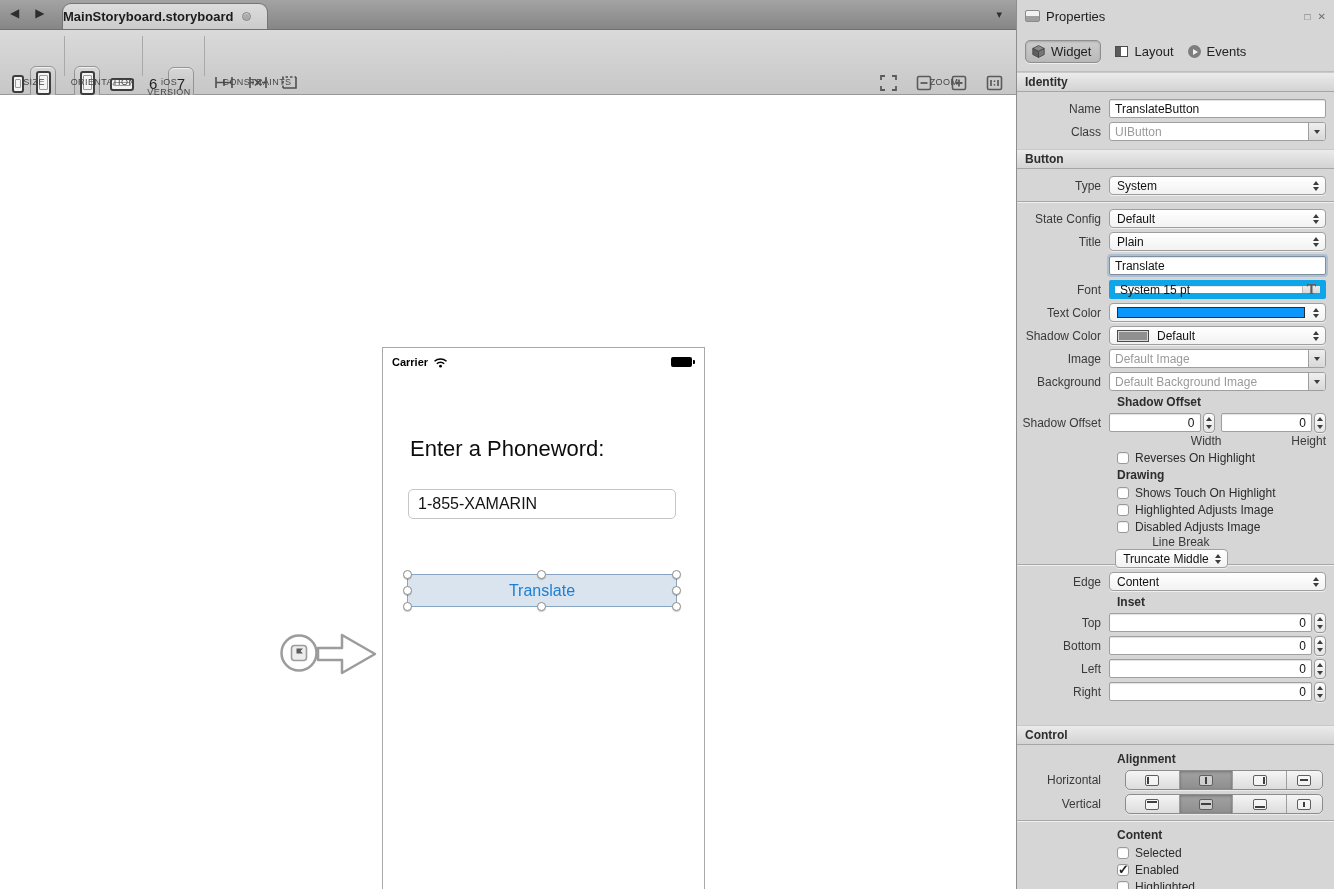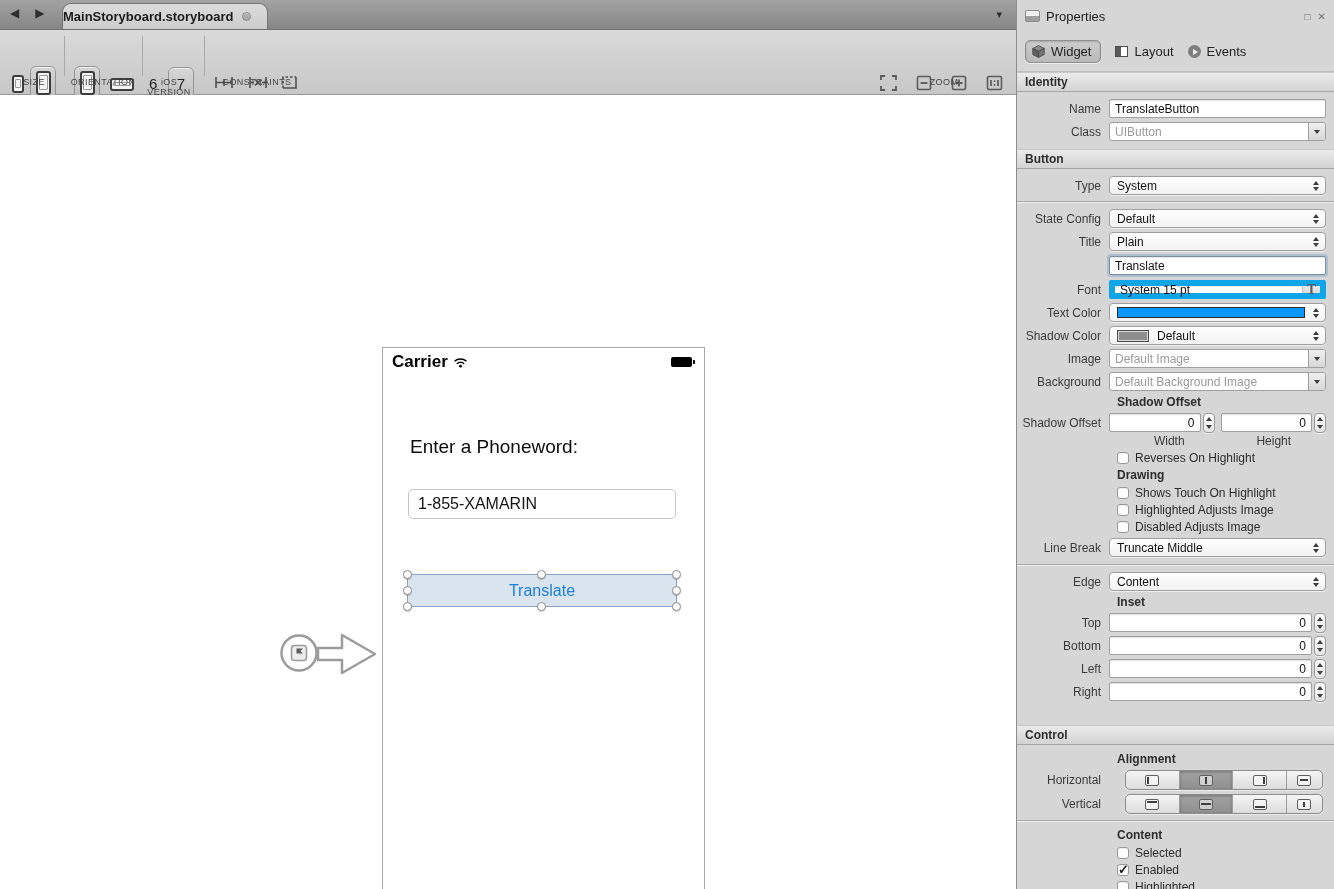--- a/index.html
+++ b/index.html
@@ -38,26 +38,26 @@
   
   .canvas { position:absolute; left:0; top:95px; width:1016px; height:794px; background:#fff; }
 
   
   .entry-arrow { position:absolute; left:278px; top:527px; width:102px; height:64px; }
 
   
   .phone { position:absolute; left:383px; top:253px; width:321px; height:608px;
     background:#fff; outline:1px solid #a9a9a9; }
   .statusbar { position:absolute; left:0; top:0; right:0; height:24px; padding:4px 9px 0 9px;
-    display:flex; align-items:center; font-size:17px; font-weight:bold; color:#000; }
+    display:flex; align-items:center; font-size:11px; font-weight:bold; color:#000; }
   .wifi { margin-left:5px; }
   .battery { margin-left:auto; display:flex; align-items:center; }
   .battery .body { width:21px; height:10px; background:#000; border-radius:2px; }
   .battery .tip { width:2px; height:4px; background:#000; margin-left:1px; border-radius:0 1px 1px 0; }
-  .phoneword-label { position:absolute; left:27px; top:88px; font-size:19px; color:#0c0c0c; }
+  .phoneword-label { position:absolute; left:27px; top:88px; font-size:22px; color:#0c0c0c; }
   .phone-textfield { position:absolute; left:25px; top:141px; width:268px; height:30px;
     border:1px solid #c6c6c6; border-radius:5px; background:#fff; display:flex; align-items:center;
     padding-left:9px; font-size:16px; color:#141414; }
   .translate-btn { position:absolute; left:24px; top:226px; width:270px; height:33px;
     background:#d9e4ee; border:1px solid #87a5c3; display:flex; align-items:center; justify-content:center;
     font-size:16px; color:#1b7fd6; }
   .handle { position:absolute; width:9px; height:9px; border-radius:50%; background:#fff;
     border:1px solid #8e8e8e; box-shadow:0 1px 1px rgba(0,0,0,.2); }
 
   
@@ -126,21 +126,21 @@
     box-shadow:inset 0 1px 1px rgba(0,0,0,.12); }
   .stepper { width:12px; height:20px; border:1px solid #9a9a9a; border-radius:4px; flex:none;
     background:linear-gradient(#fdfdfd,#e4e4e4); position:relative; box-shadow:0 1px 0 rgba(255,255,255,.5); }
   .stepper::before { content:''; position:absolute; left:50%; top:3px; margin-left:-3px;
     border-left:3px solid transparent; border-right:3px solid transparent; border-bottom:4px solid #3c3c3c; }
   .stepper::after { content:''; position:absolute; left:50%; bottom:3px; margin-left:-3px;
     border-left:3px solid transparent; border-right:3px solid transparent; border-top:4px solid #3c3c3c; }
 
   .subbold { font-weight:bold; color:#2d2d2d; padding-left:100px; height:18px; display:flex; align-items:center; }
   .sublabels { display:flex; height:15px; padding-left:100px; padding-right:8px; }
-  .sublabels span { flex:1; text-align:center; color:#3a3a3a; }
+  .sublabels span { flex:1; text-align:right; color:#3a3a3a; }
 
   .checkrow { display:flex; align-items:center; height:17px; padding-left:100px; gap:6px; }
   .checkbox { width:12px; height:12px; background:#fff; border:1px solid #999; border-radius:3px;
     position:relative; flex:none; box-shadow:inset 0 1px 1px rgba(0,0,0,.08); }
   .checkbox.checked::after { content:'✓'; position:absolute; left:0px; top:-3px;
     font-size:13px; font-weight:bold; color:#1f1f1f; }
   .checklabel { color:#2c2c2c; }
 
   .groove { height:2px; margin:4px 0 4px 0;
     background:linear-gradient(#a8a8a8 50%, #efefef 50%); }
@@ -461,21 +461,21 @@
         <span class="checklabel">Shows Touch On Highlight</span>
       </div>
       <div class="checkrow">
         <span class="checkbox"></span>
         <span class="checklabel">Highlighted Adjusts Image</span>
       </div>
       <div class="checkrow">
         <span class="checkbox"></span>
         <span class="checklabel">Disabled Adjusts Image</span>
       </div>
-      <div class="prow" style="height:25px;">
+      <div class="prow" style="height:25px;flex-direction:column;">
         <span class="plabel">Line Break</span>
         <div class="pfield">
           <div class="popup">
             <span>Truncate Middle</span>
             <span class="updown"></span>
           </div>
         </div>
       </div>
       <div class="groove"></div>
 

